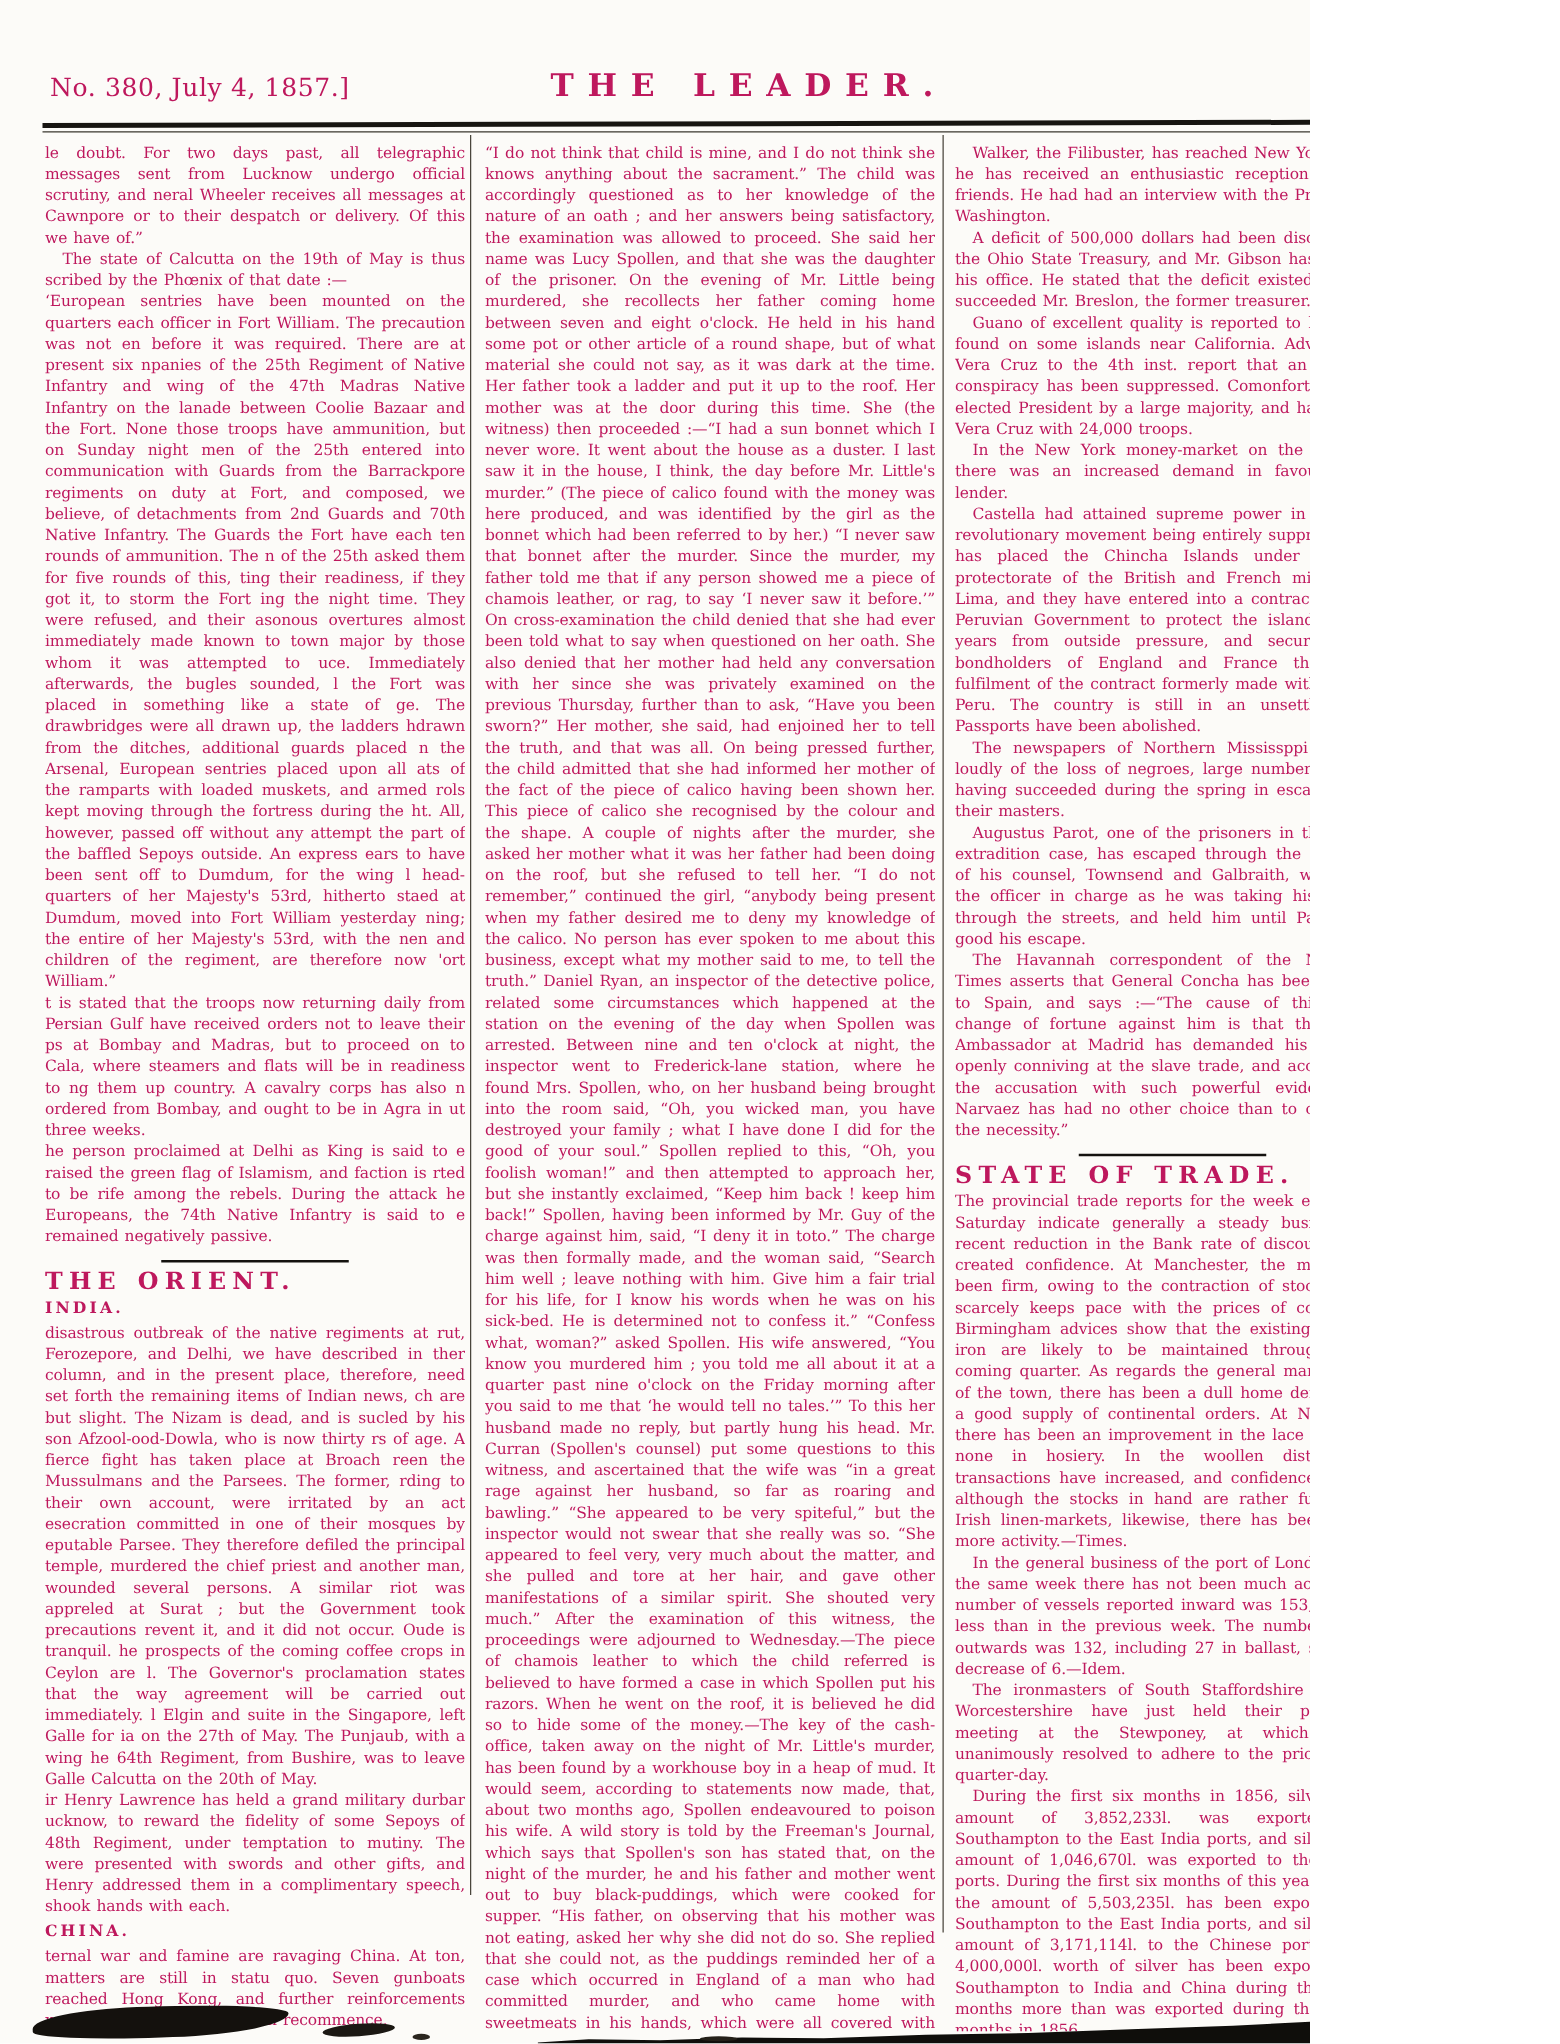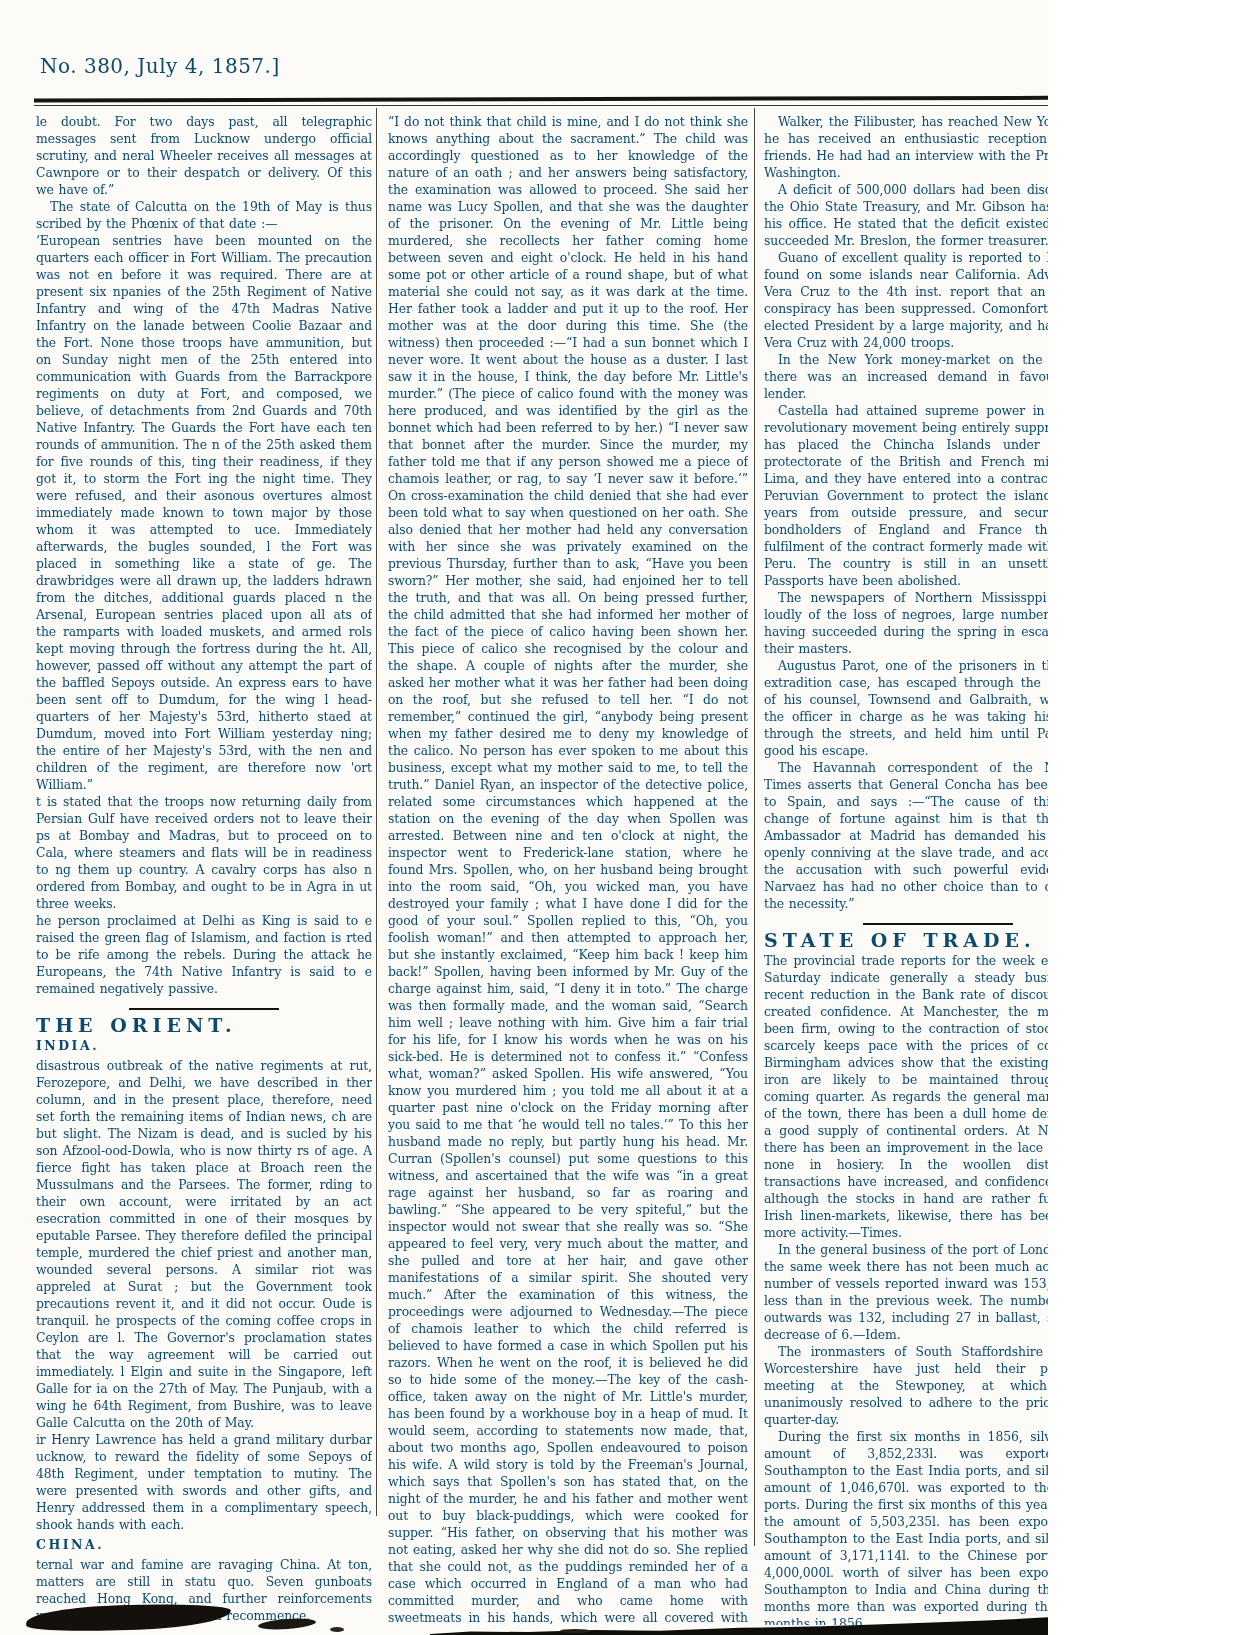--- a/index.html
+++ b/index.html
@@ -1,19 +1,19 @@
 <!DOCTYPE html>
 <html><head>
 <meta charset="utf-8">
 <style>
   html,body{margin:0;padding:0;}
   .page{
     position:relative; width:1048px; height:1635px;
     background:#fcfbf8; overflow:hidden;
-    font-family:"DejaVu Serif", serif; color:#0c4a6e;
+    font-family:"DejaVu Serif", serif; color:#be185d;
   }
   
   .masthead{
     position:absolute; top:54px; left:40px; width:1118px;
     display:flex; align-items:baseline;
   }
   .mast-issue{flex:1; font-size:20px; letter-spacing:.5px; white-space:nowrap;}
   .mast-title{font-size:25px; font-weight:bold; letter-spacing:11px; white-space:nowrap;}
   .mast-page{flex:1; text-align:right; font-size:21px; font-weight:normal;}
   .rule-thick{position:absolute; top:97px; left:34px; width:1126px; height:4px; background:#171511; transform:rotate(-0.15deg);}
@@ -57,20 +57,21 @@
   .smudge-dot-2{position:absolute; left:330px; bottom:3px; width:14px; height:5px; background:#2a261f; border-radius:50%;}
   .smudge-dot-3{position:absolute; left:560px; bottom:2px; width:30px; height:4px; background:#242019; border-radius:50%;}
 </style>
 </head>
 <body>
 
 <div class="page">
 
   <div class="masthead">
     <span class="mast-issue">No. 380, July 4, 1857.]</span>
+    <span class="mast-title">THE LEADER.</span>
     <span class="mast-page">631</span>
   </div>
 
   <div class="rule-thick"></div>
   <div class="rule-thin"></div>
 
   <div class="column col-1">
       <p class="flush">le doubt. For two days past, all telegraphic messages sent from Lucknow undergo official scrutiny, and neral Wheeler receives all messages at Cawnpore or to their despatch or delivery. Of this we have of.”</p>
       <p>The state of Calcutta on the 19th of May is thus scribed by the Phœnix of that date :—</p>
       <p class="flush">‘European sentries have been mounted on the quarters each officer in Fort William. The precaution was not en before it was required. There are at present six npanies of the 25th Regiment of Native Infantry and wing of the 47th Madras Native Infantry on the lanade between Coolie Bazaar and the Fort. None those troops have ammunition, but on Sunday night men of the 25th entered into communication with Guards from the Barrackpore regiments on duty at Fort, and composed, we believe, of detachments from 2nd Guards and 70th Native Infantry. The Guards the Fort have each ten rounds of ammunition. The n of the 25th asked them for five rounds of this, ting their readiness, if they got it, to storm the Fort ing the night time. They were refused, and their asonous overtures almost immediately made known to town major by those whom it was attempted to uce. Immediately afterwards, the bugles sounded, l the Fort was placed in something like a state of ge. The drawbridges were all drawn up, the ladders hdrawn from the ditches, additional guards placed n the Arsenal, European sentries placed upon all ats of the ramparts with loaded muskets, and armed rols kept moving through the fortress during the ht. All, however, passed off without any attempt the part of the baffled Sepoys outside. An express ears to have been sent off to Dumdum, for the wing l head-quarters of her Majesty's 53rd, hitherto staed at Dumdum, moved into Fort William yesterday ning; the entire of her Majesty's 53rd, with the nen and children of the regiment, are therefore now 'ort William.”</p>

